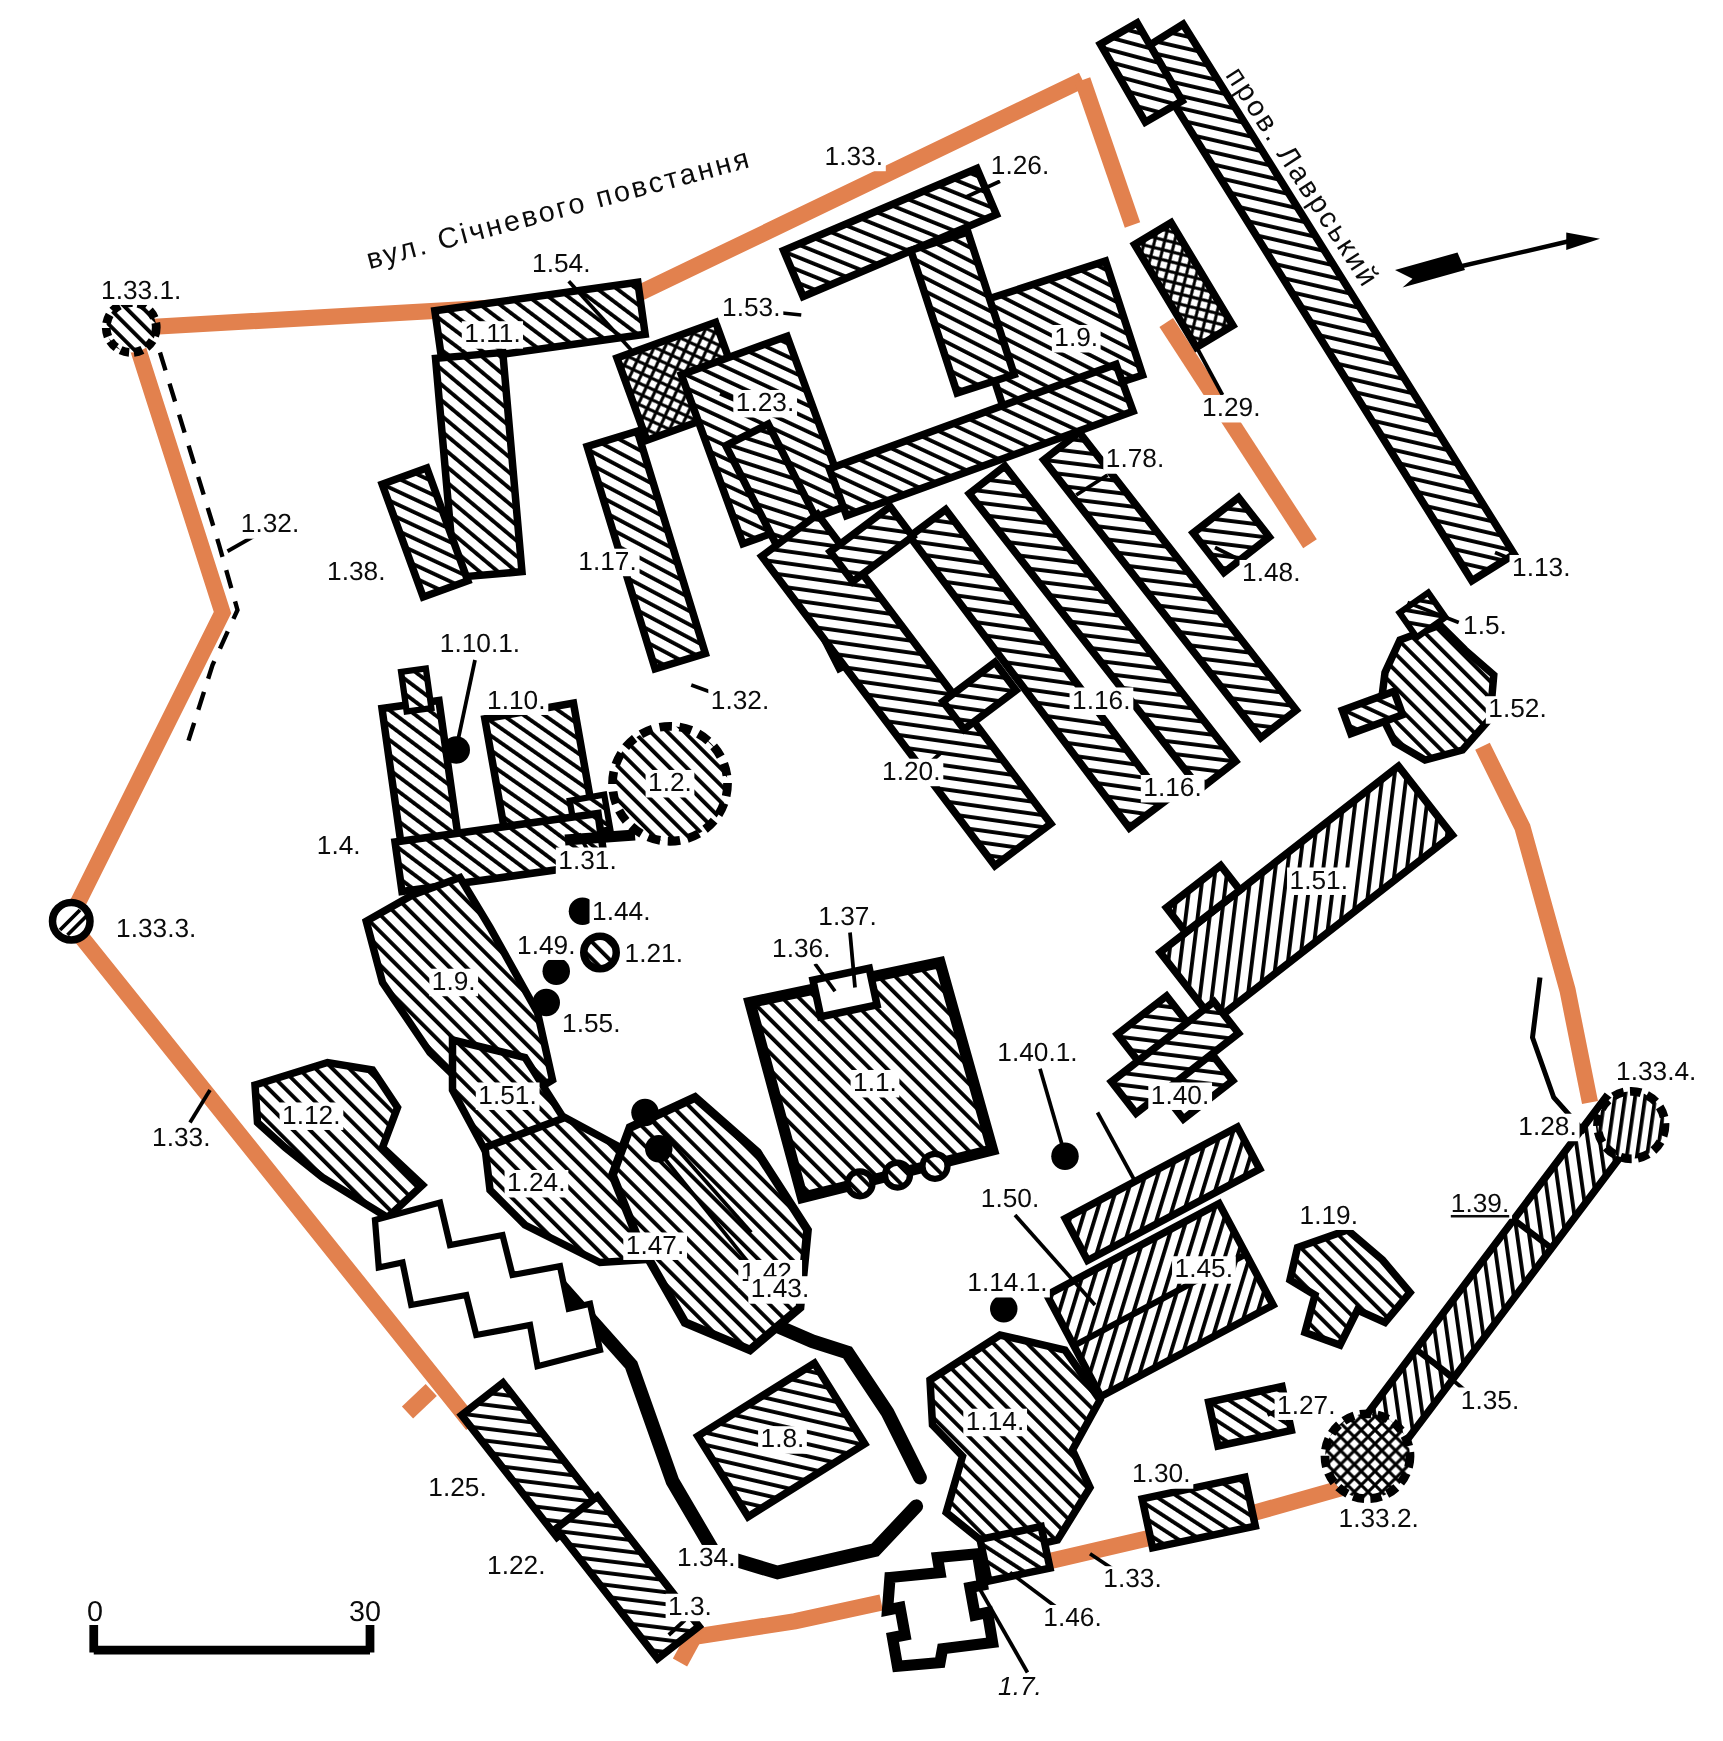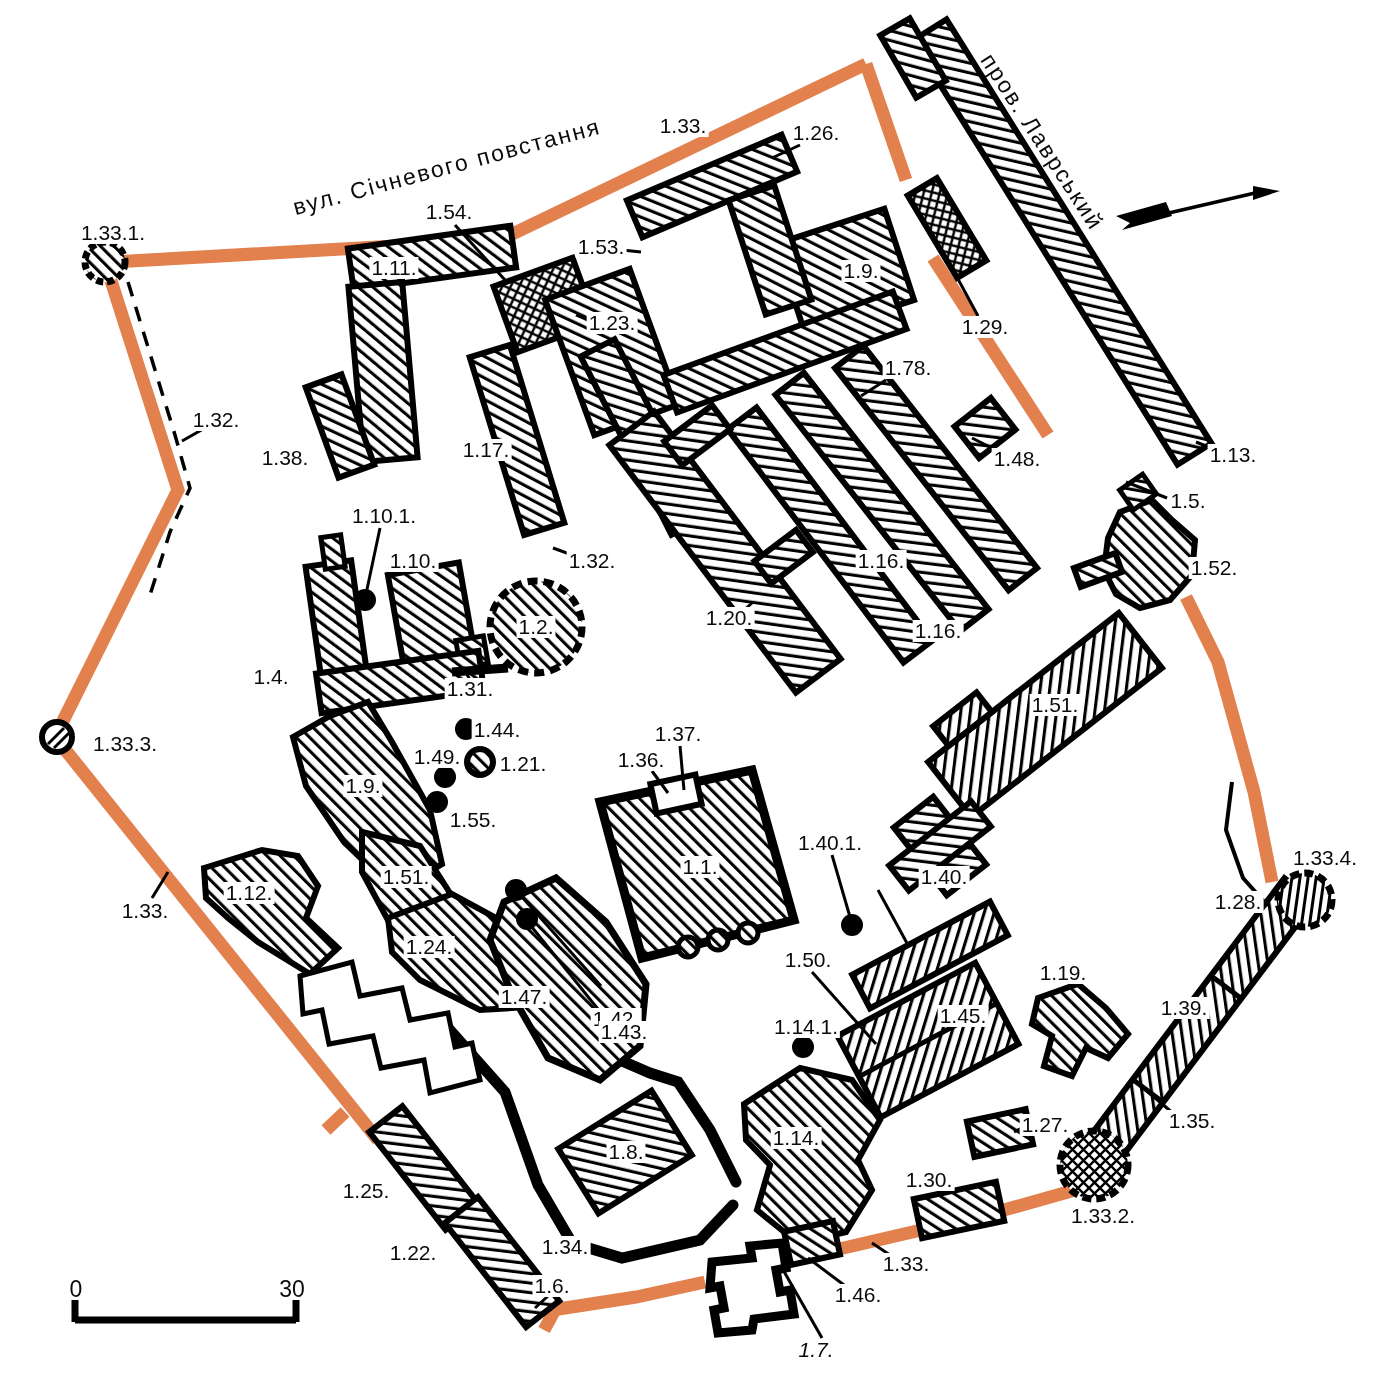--- a/index.html
+++ b/index.html
@@ -321,32 +321,32 @@
       <div class="map-label" style="left: 429px; top: 947px;">1.24.</div>
       <div class="map-label" style="left: 808px; top: 960px;">1.50.</div>
       <div class="map-label" style="left: 616px; top: 995px; margin-top: 24px;">1.42.</div>
       <div class="map-label" style="left: 524px; top: 997px;">1.47.</div>
       <div class="map-label" style="left: 624px; top: 1032px;">1.43.</div>
       <div class="map-label" style="left: 806px; top: 1027px;">1.14.1.</div>
       <div class="map-label" style="left: 963px; top: 1016px;">1.45.</div>
       <div class="map-label" style="left: 1063px; top: 973px;">1.19.</div>
       <div class="map-label" style="left: 1238px; top: 902px;">1.28.</div>
       <div class="map-label" style="left: 1325px; top: 858px;">1.33.4.</div>
-      <div class="map-label" style="left: 1184px; top: 1008px;">1.39.</div>
+      <div class="map-label" style="left: 1184px; top: 964px; text-decoration: underline;">1.39.</div>
       <div class="map-label" style="left: 1192px; top: 1121px;">1.35.</div>
       <div class="map-label" style="left: 1045px; top: 1125px;">1.27.</div>
       <div class="map-label" style="left: 796px; top: 1138px;">1.14.</div>
       <div class="map-label" style="left: 929px; top: 1180px;">1.30.</div>
       <div class="map-label" style="left: 1103px; top: 1216px;">1.33.2.</div>
       <div class="map-label" style="left: 366px; top: 1191px;">1.25.</div>
       <div class="map-label" style="left: 626px; top: 1152px;">1.8.</div>
       <div class="map-label" style="left: 413px; top: 1253px;">1.22.</div>
       <div class="map-label" style="left: 565px; top: 1247px;">1.34.</div>
       <div class="map-label" style="left: 906px; top: 1264px;">1.33.</div>
       <div class="map-label" style="left: 858px; top: 1295px;">1.46.</div>
-      <div class="map-label" style="left: 552px; top: 1286px;">1.6.</div>
+      <div class="map-label" style="left: 552px; top: 1286px;">1.3.</div>
       <div class="map-label" style="left: 816px; top: 1350px; font-style: italic;">1.7.</div>
     </div>
 
 <div class="scale-num" style="left:76px;top:1289px;">0</div>
 <div class="scale-num" style="left:292px;top:1289px;">30</div>
 
 </div>
 
 </body></html>

